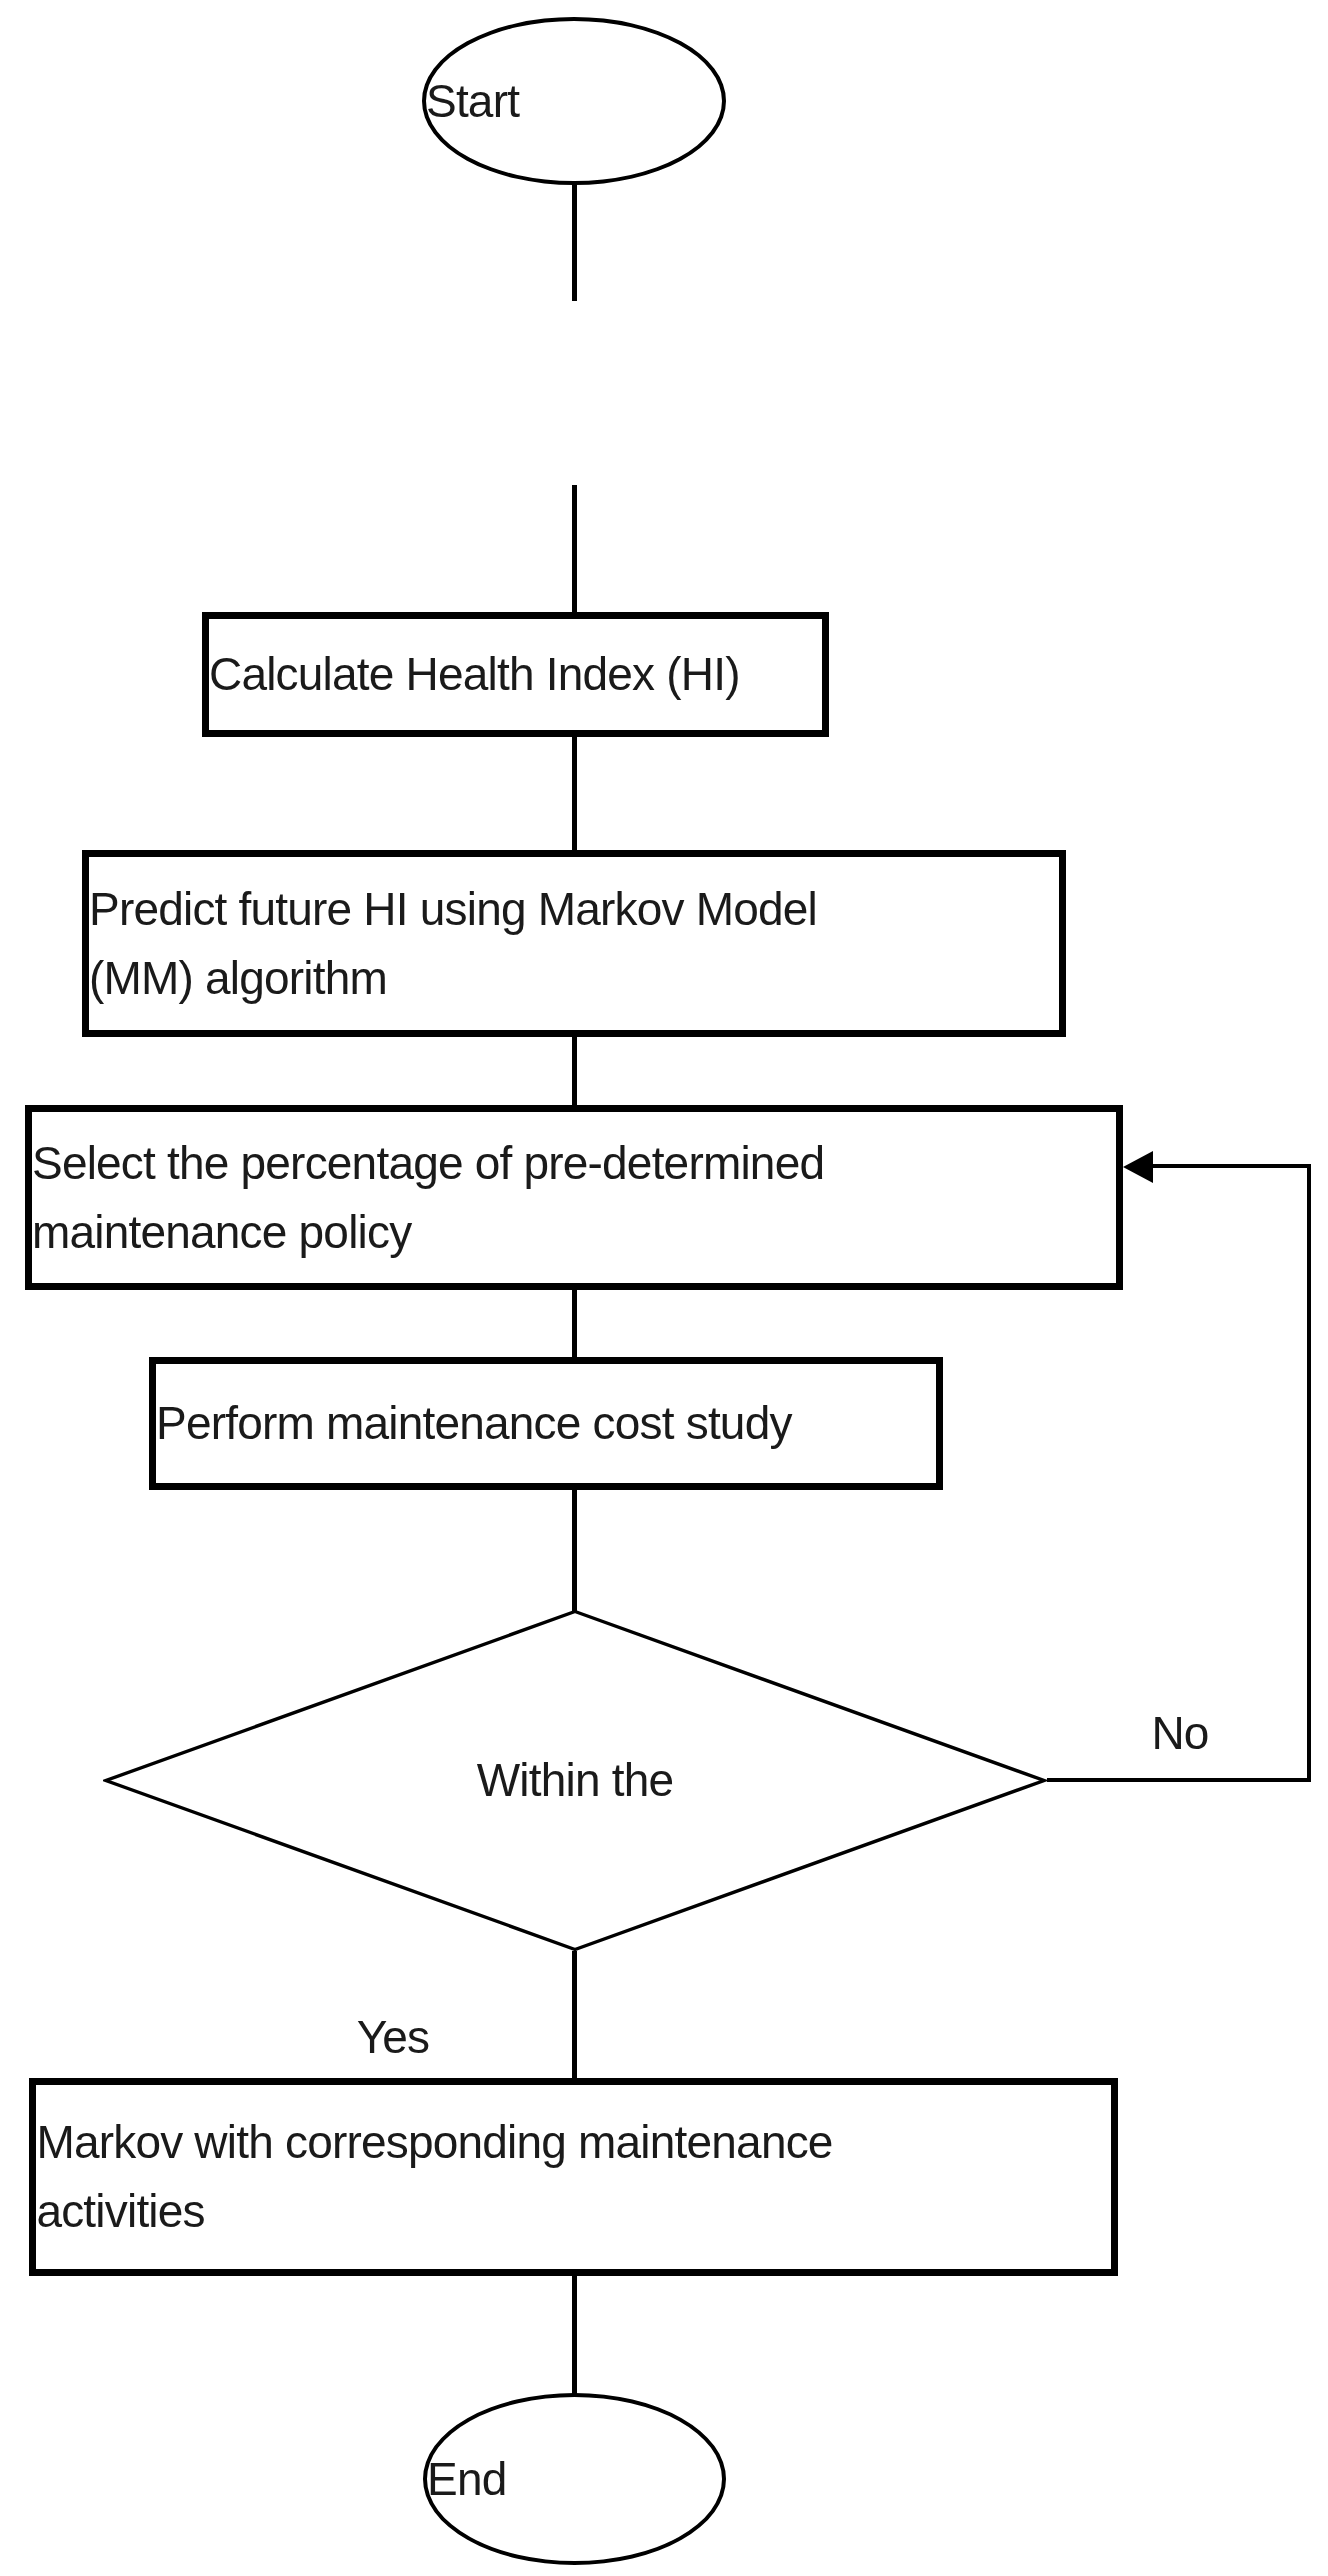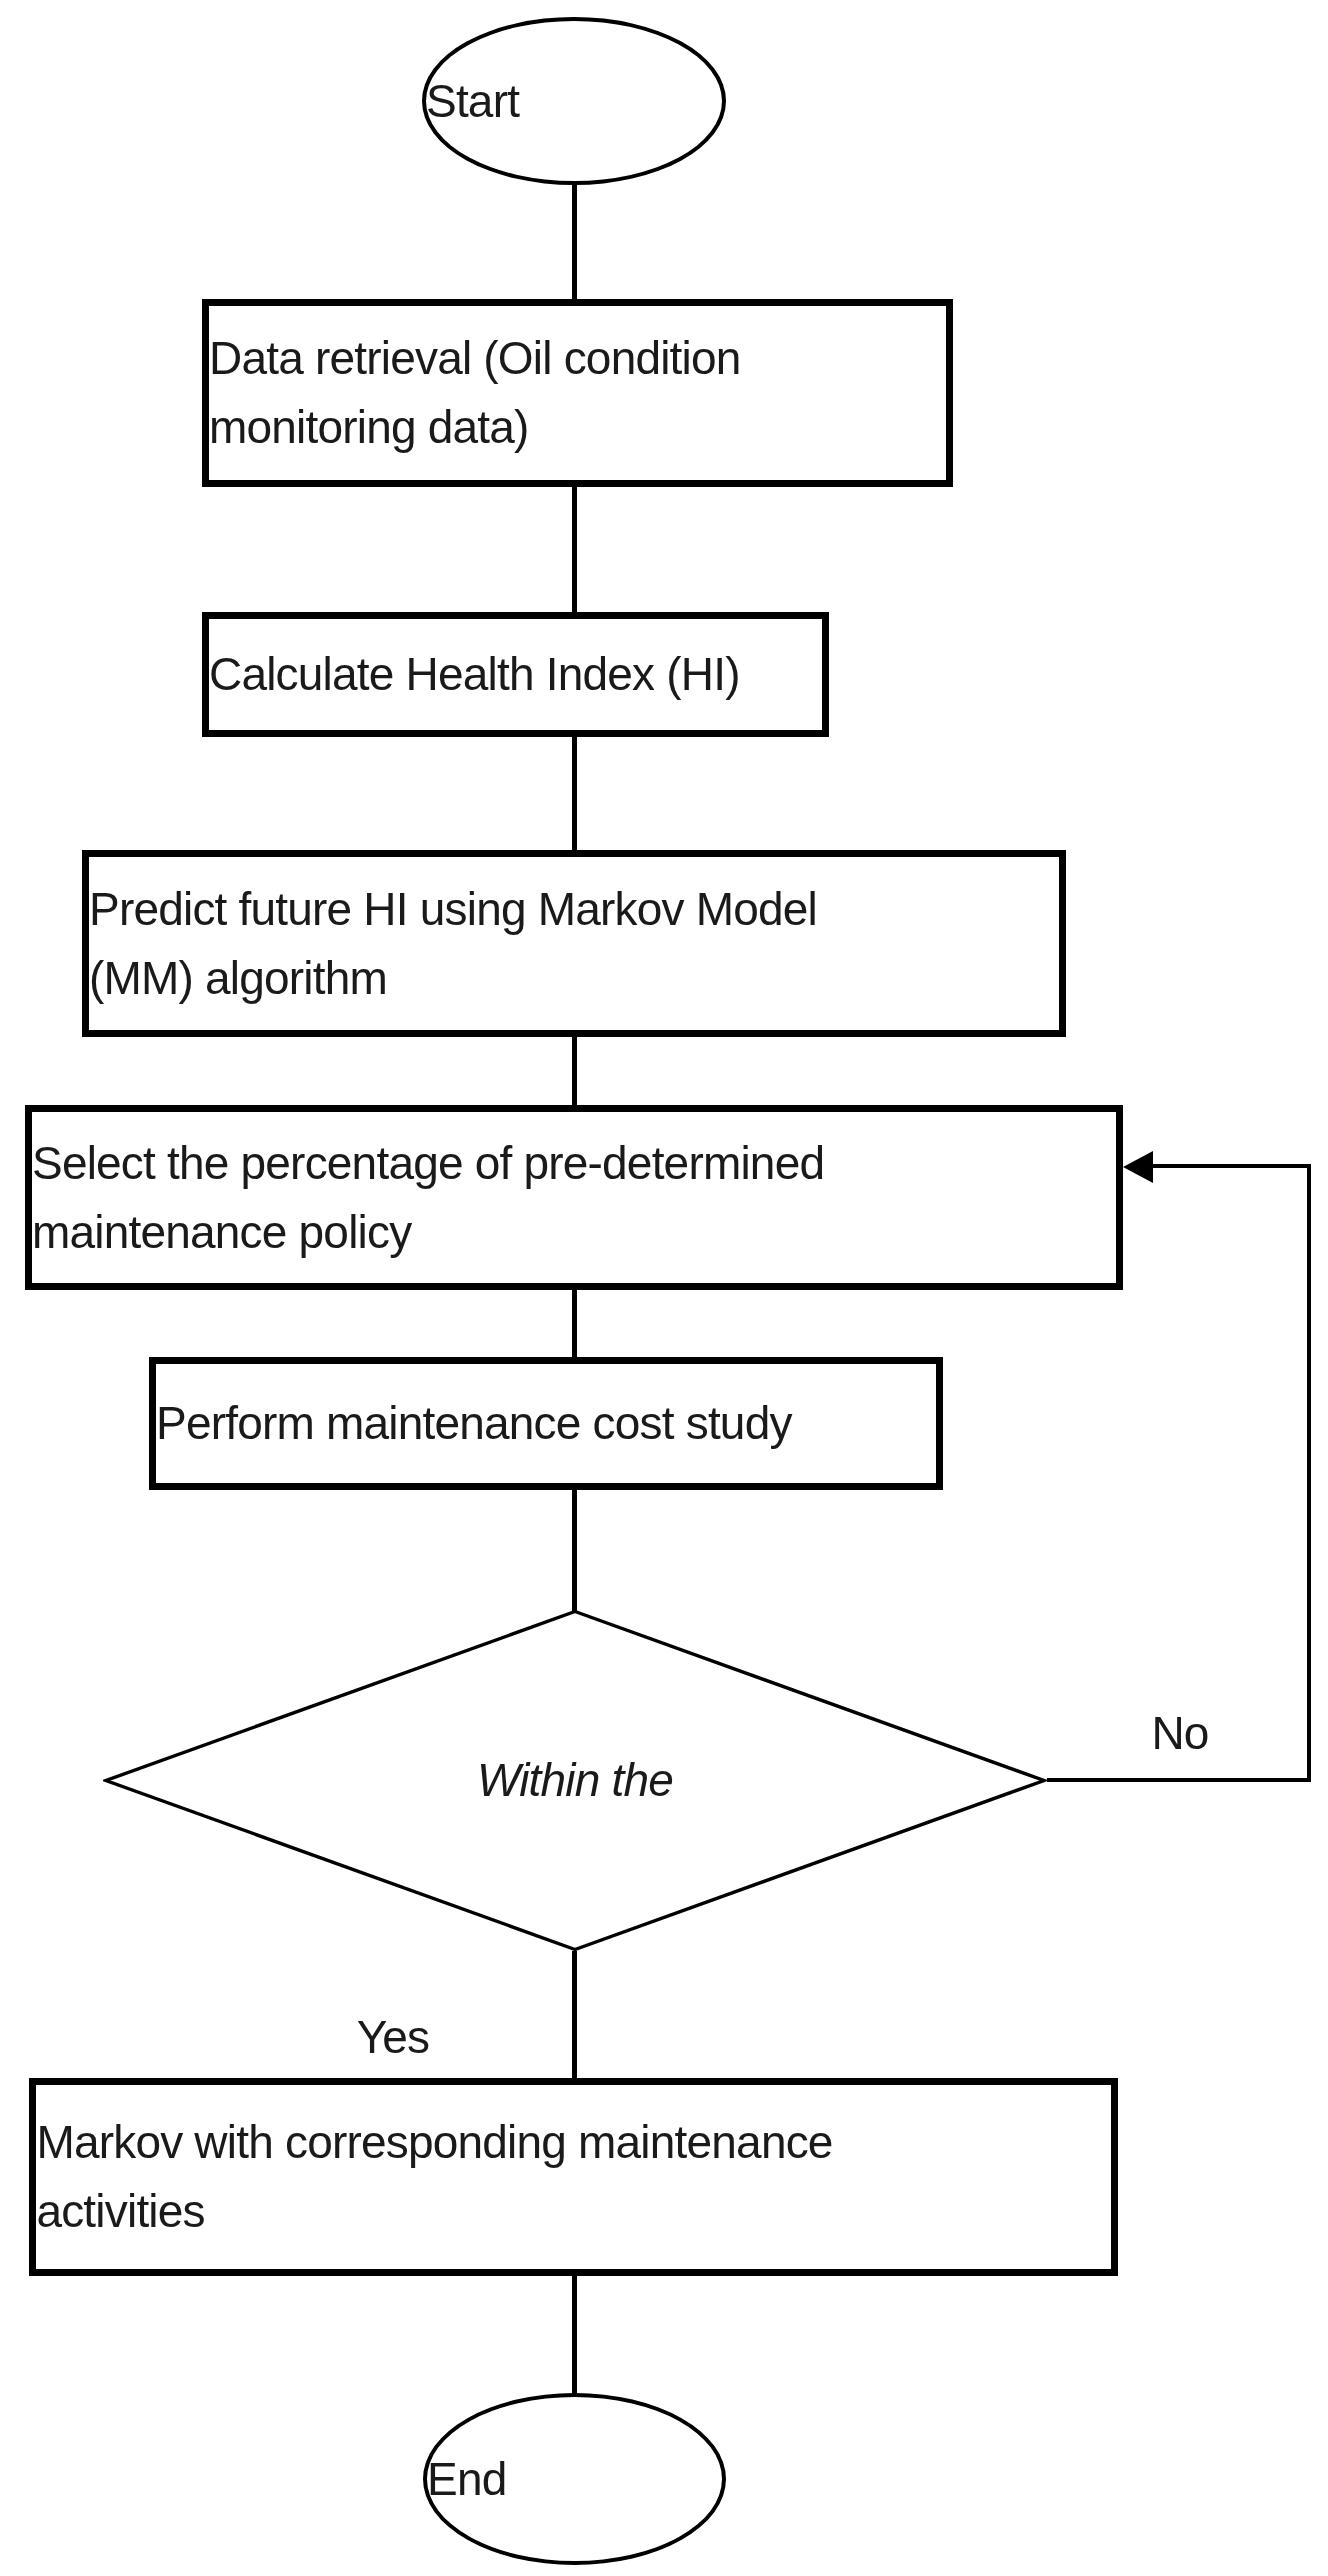--- a/index.html
+++ b/index.html
@@ -26,21 +26,21 @@
   .tline{display:block;white-space:nowrap;}
   .line{position:absolute;background:#000000;}
   .diamond-wrap{
     position:absolute;
     display:flex;align-items:center;justify-content:center;
   }
   .diamond-wrap svg{position:absolute;left:0;top:0;}
   .diamond-text{
     position:relative;
     text-align:center;
-    font-size:46px;line-height:69px;letter-spacing:-0.8px;font-style:italic;
+    font-size:46px;line-height:69px;letter-spacing:-0.8px;
   }
   .edge-label{
     position:absolute;
     font-size:46px;line-height:50px;letter-spacing:-0.8px;
     text-align:center;
   }
   .arrow-left{
     position:absolute;
     width:0;height:0;
     border-top:16px solid transparent;
@@ -67,24 +67,20 @@
   <div class="line" style="left:1146px;top:1164px;width:165px;height:4.2px"></div>
   <div class="arrow-left" style="left:1123px;top:1151px"></div>
 
   <div class="edge-label" style="left:1121px;top:1708px;width:118px">No</div>
   <div class="edge-label" style="left:334px;top:2012px;width:118px">Yes</div>
 
   <div class="node ellipse" style="left:422px;top:17px;width:304px;height:168px">
     <span class="tline">Start</span>
   </div>
 
-  <div class="node rect" style="left:202px;top:299px;width:751px;height:188px">
-    <span class="tline">Data retrieval (Oil condition</span>
-    <span class="tline">monitoring data)</span>
-  </div>
 
   <div class="node rect" style="left:202px;top:612px;width:627px;height:125px">
     <span class="tline">Calculate Health Index (HI)</span>
   </div>
 
   <div class="node rect" style="left:25px;top:1105px;width:1098px;height:185px">
     <span class="tline">Select the percentage of pre-determined</span>
     <span class="tline">maintenance policy</span>
   </div>
 

